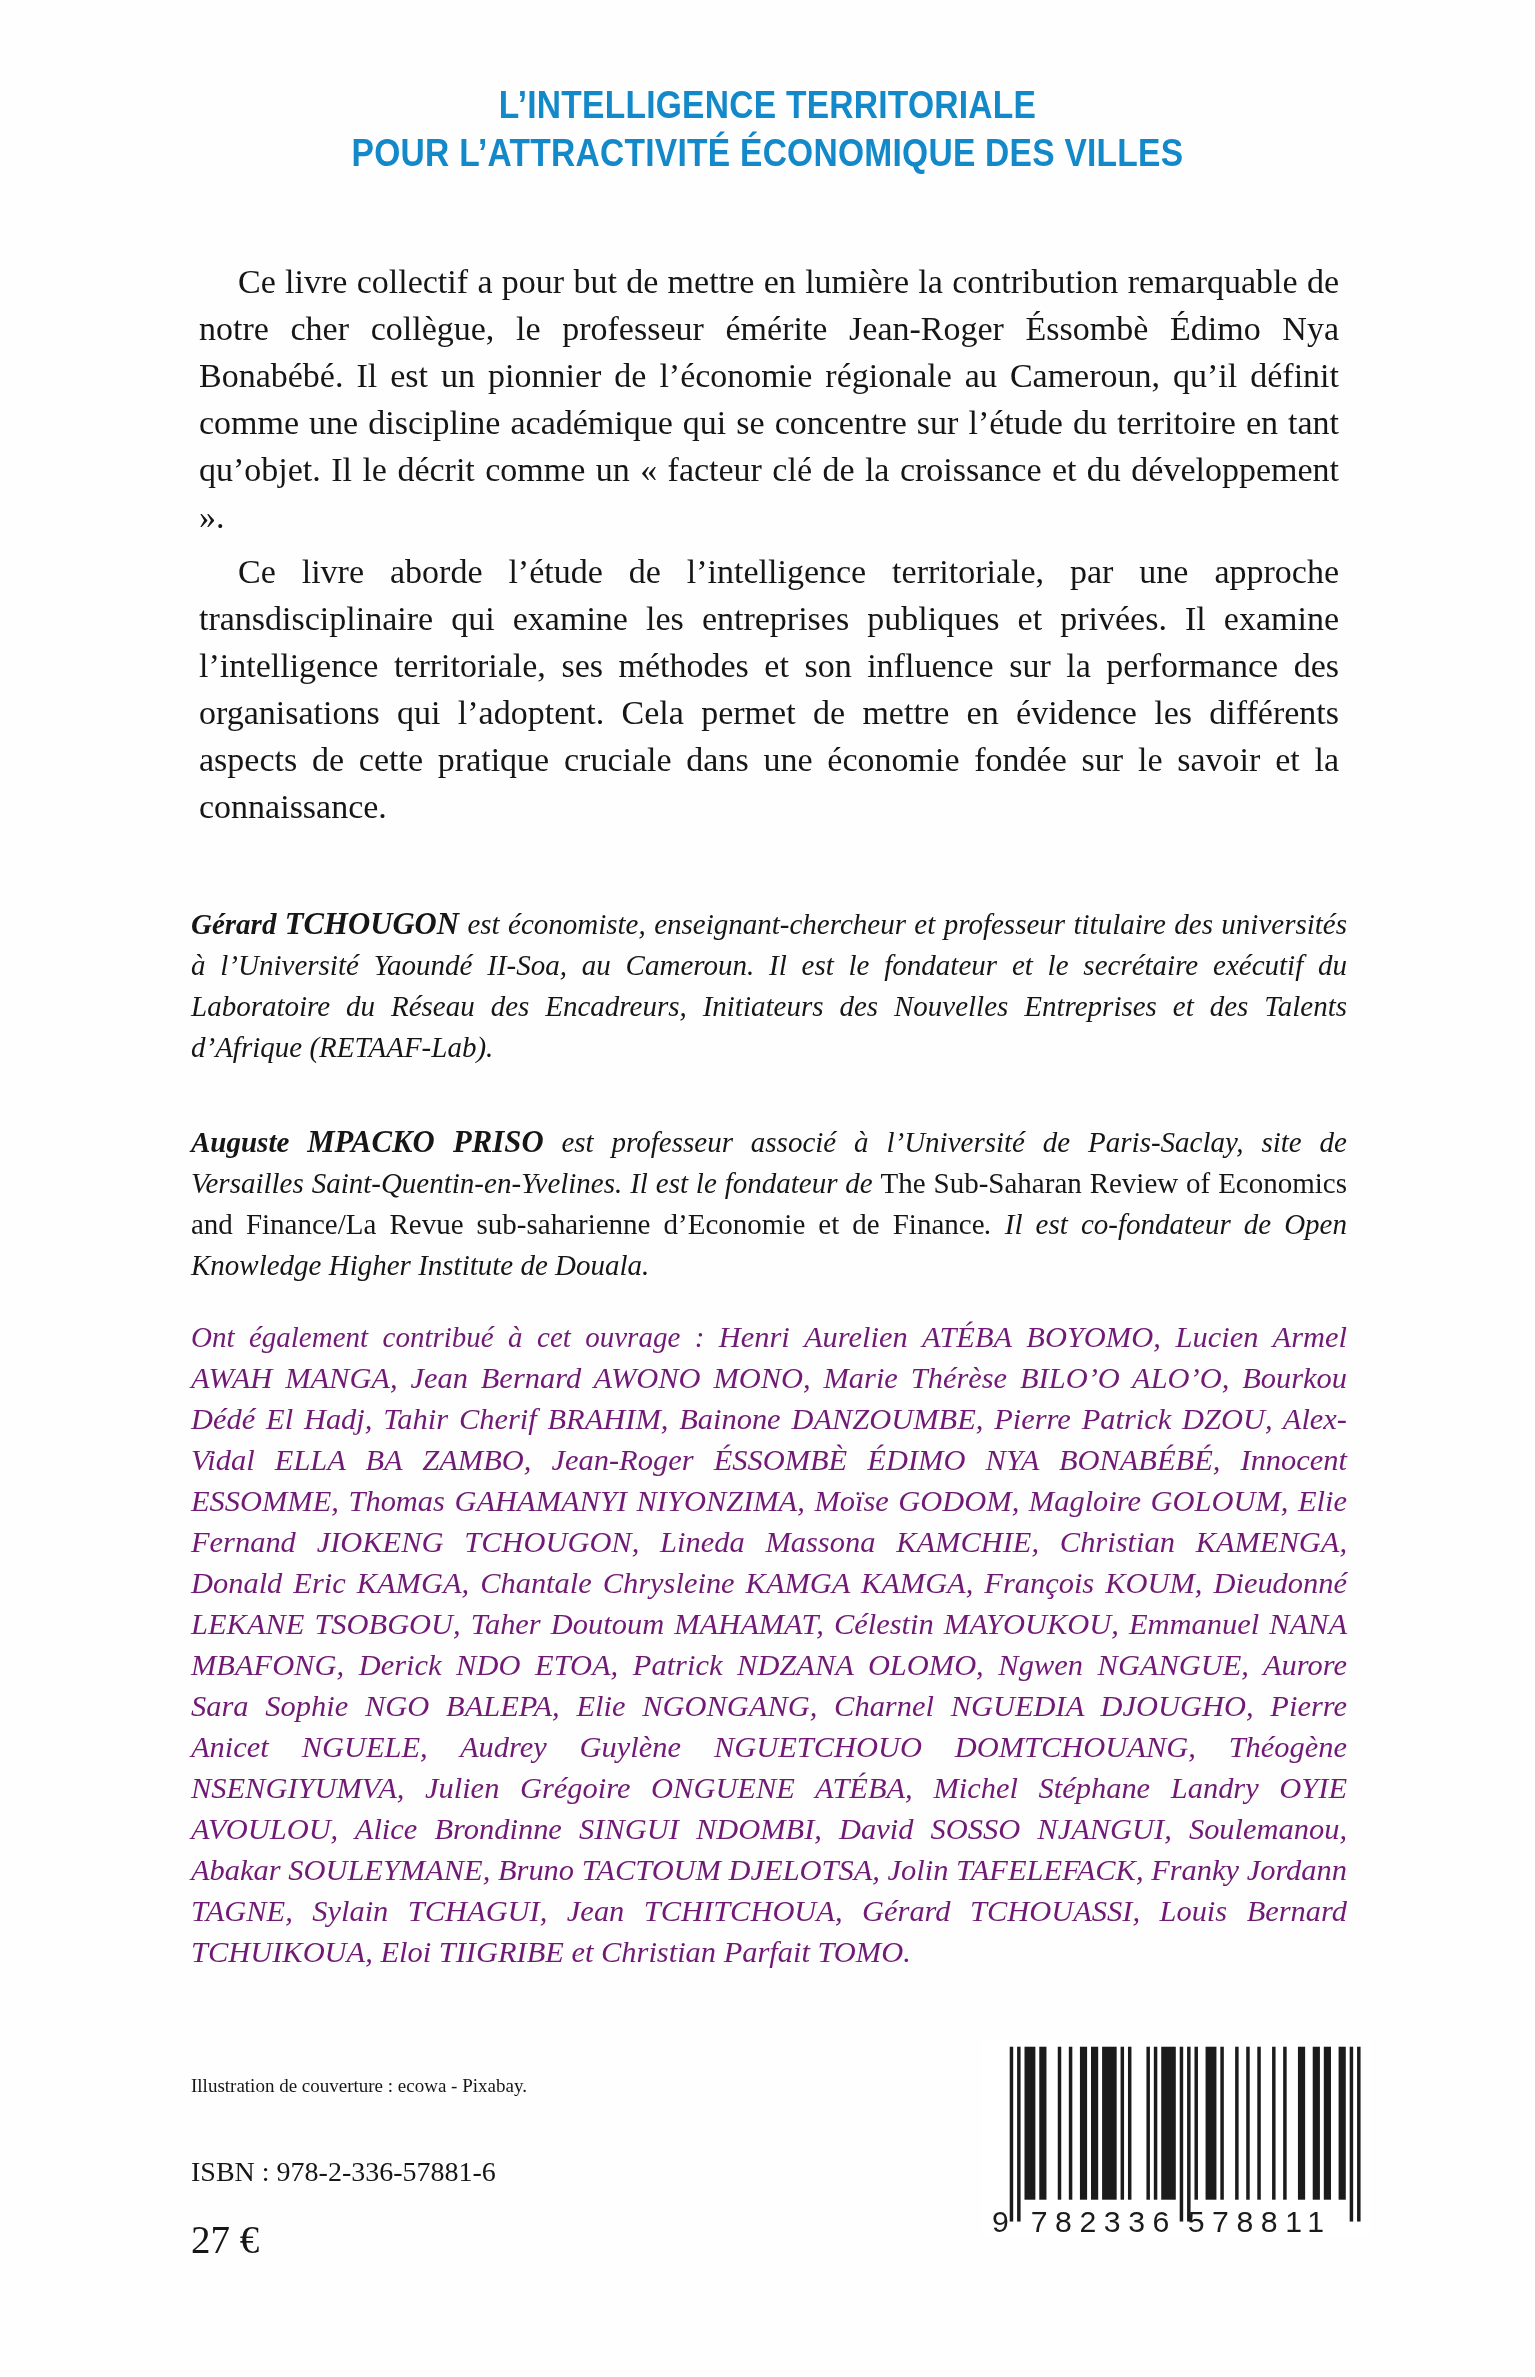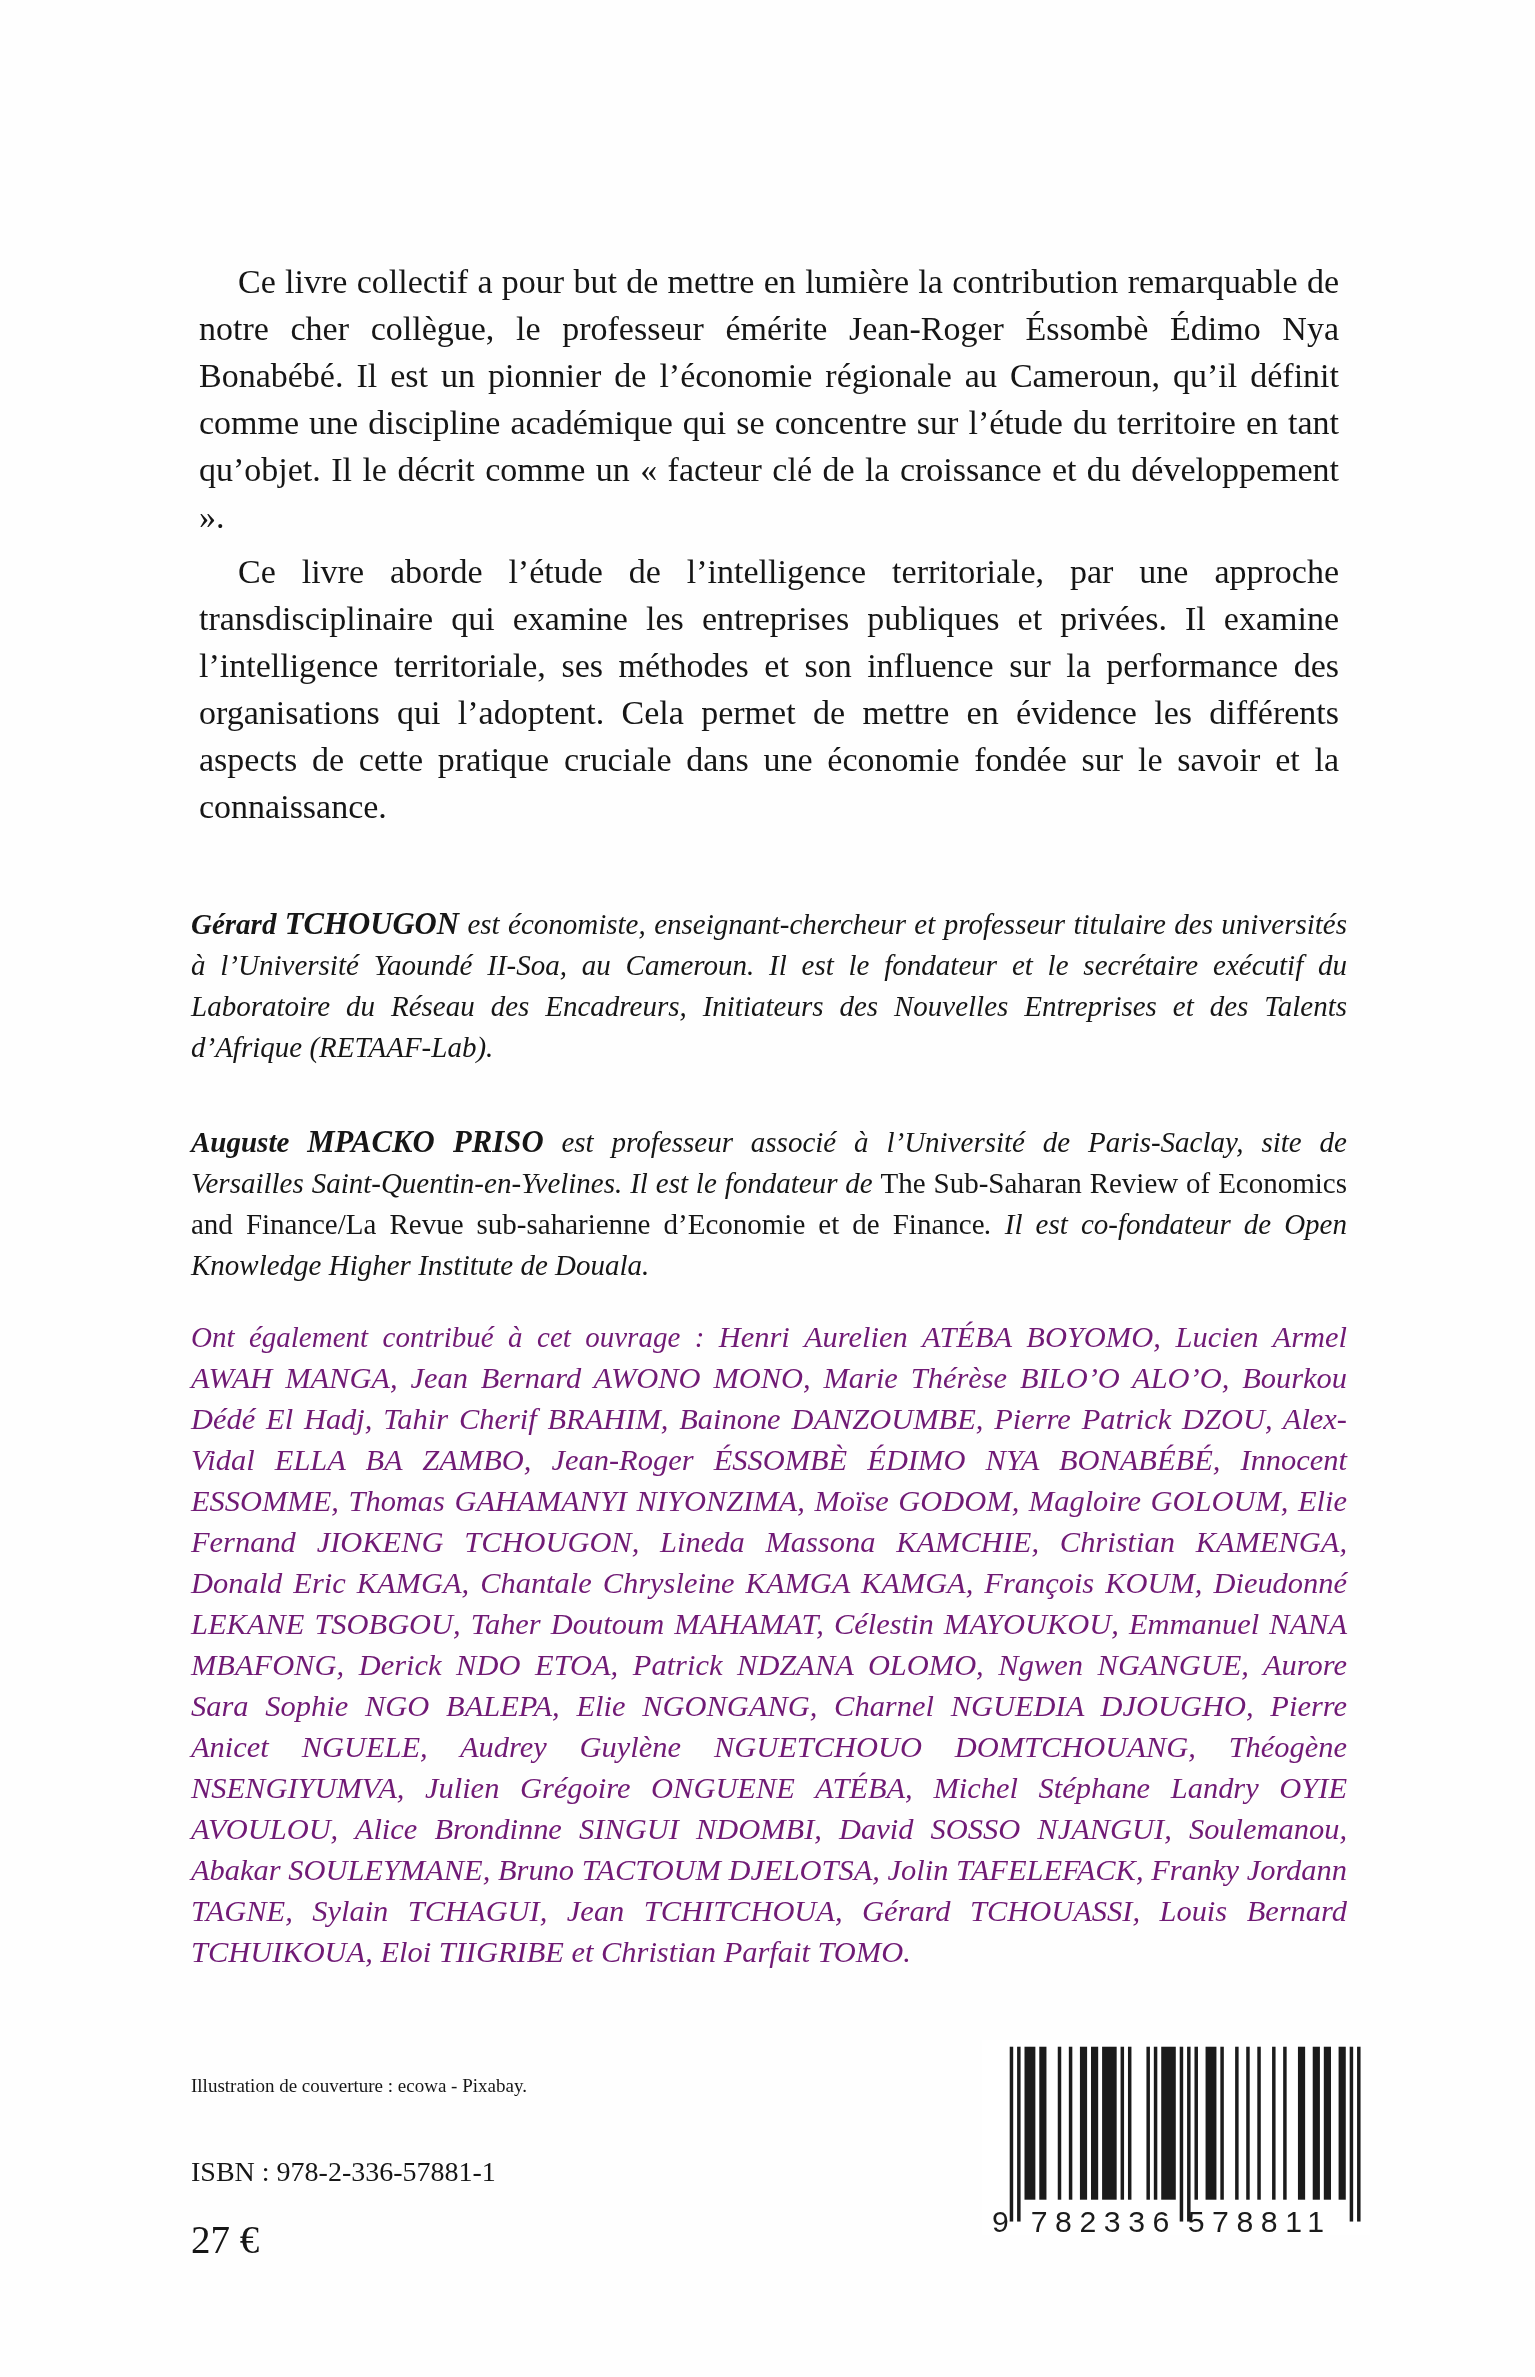--- a/index.html
+++ b/index.html
@@ -140,41 +140,45 @@
     display: block;
     width: 388px;
     height: 195px;
   }
 </style>
 </head>
 <body>
 
 <div class="page">
 
+  <div class="title-block">
+    <span class="title-line">L’INTELLIGENCE TERRITORIALE</span>
+    <span class="title-line">POUR L’ATTRACTIVITÉ ÉCONOMIQUE DES VILLES</span>
+  </div>
 
   <div class="col body-text">
     <p>Ce livre collectif a pour but de mettre en lumière la contribution remarquable de notre cher collègue, le professeur émérite Jean-Roger Éssombè Édimo Nya Bonabébé. Il est un pionnier de l’économie régionale au Cameroun, qu’il définit comme une discipline académique qui se concentre sur l’étude du territoire en tant qu’objet. Il le décrit comme un « facteur clé de la croissance et du développement ».</p>
     <p>Ce livre aborde l’étude de l’intelligence territoriale, par une approche transdisciplinaire qui examine les entreprises publiques et privées. Il examine l’intelligence territoriale, ses méthodes et son influence sur la performance des organisations qui l’adoptent. Cela permet de mettre en évidence les différents aspects de cette pratique cruciale dans une économie fondée sur le savoir et la connaissance.</p>
   </div>
 
   <div class="col bio bio-1">
     <p><span class="nm">Gérard</span> <span class="sc">TCHOUGON</span><span> est économiste, enseignant-chercheur et professeur titulaire des universités à l’Université Yaoundé II-Soa, au Cameroun. Il est le fondateur et le secrétaire exécutif du Laboratoire du Réseau des Encadreurs, Initiateurs des Nouvelles Entreprises et des Talents d’Afrique (RETAAF-Lab).</span></p>
   </div>
 
   <div class="col bio bio-2">
     <p><span class="nm">Auguste</span> <span class="sc">MPACKO PRISO</span><span> est professeur associé à l’Université de Paris-Saclay, site de Versailles Saint-Quentin-en-Yvelines. Il est le fondateur de </span><span class="roman">The Sub-Saharan Review of Economics and Finance/La Revue sub-saharienne d’Economie et de Finance</span><span>. Il est co-fondateur de </span><span>Open Knowledge Higher Institute de Douala</span><span>.</span></p>
   </div>
 
   <div class="col contrib">
     <p><span>Ont également contribué à cet ouvrage : </span><span class="caps">Henri Aurelien ATÉBA BOYOMO, Lucien Armel AWAH MANGA, Jean Bernard AWONO MONO, Marie Thérèse BILO’O ALO’O, Bourkou Dédé El Hadj, Tahir Cherif BRAHIM, Bainone DANZOUMBE, Pierre Patrick DZOU, Alex-Vidal ELLA BA ZAMBO, Jean-Roger ÉSSOMBÈ ÉDIMO NYA BONABÉBÉ, Innocent ESSOMME, Thomas GAHAMANYI NIYONZIMA, Moïse GODOM, Magloire GOLOUM, Elie Fernand JIOKENG TCHOUGON, Lineda Massona KAMCHIE, Christian KAMENGA, Donald Eric KAMGA, Chantale Chrysleine KAMGA KAMGA, François KOUM, Dieudonné LEKANE TSOBGOU, Taher Doutoum MAHAMAT, Célestin MAYOUKOU, Emmanuel NANA MBAFONG, Derick NDO ETOA, Patrick NDZANA OLOMO, Ngwen NGANGUE, Aurore Sara Sophie NGO BALEPA, Elie NGONGANG, Charnel NGUEDIA DJOUGHO, Pierre Anicet NGUELE, Audrey Guylène NGUETCHOUO DOMTCHOUANG, Théogène NSENGIYUMVA, Julien Grégoire ONGUENE ATÉBA, Michel Stéphane Landry OYIE AVOULOU, Alice Brondinne SINGUI NDOMBI, David SOSSO NJANGUI, Soulemanou, Abakar SOULEYMANE, Bruno TACTOUM DJELOTSA, Jolin TAFELEFACK, Franky Jordann TAGNE, Sylain TCHAGUI, Jean TCHITCHOUA, Gérard TCHOUASSI, Louis Bernard TCHUIKOUA, Eloi TIIGRIBE et Christian Parfait TOMO.</span></p>
   </div>
 
   <div class="footer">
     <p class="credit">Illustration de couverture : ecowa - Pixabay.</p>
-    <p class="isbn">ISBN : 978-2-336-57881-1</p>
+    <p class="isbn">ISBN : 978-2-336-57881-6</p>
     <p class="price">27 €</p>
   </div>
 
   <div class="barcode-wrap">
     <svg class="barcode-svg" viewBox="0 0 462 232" preserveAspectRatio="none">
       <rect x="0" y="0" width="462" height="232" fill="#ffffff"></rect>
       <g id="bars" fill="#1b1b1b">
           <rect x="33.00" y="8" width="4.15" height="208"></rect>
           <rect x="41.80" y="8" width="4.15" height="208"></rect>
           <rect x="50.60" y="8" width="12.95" height="182"></rect>

